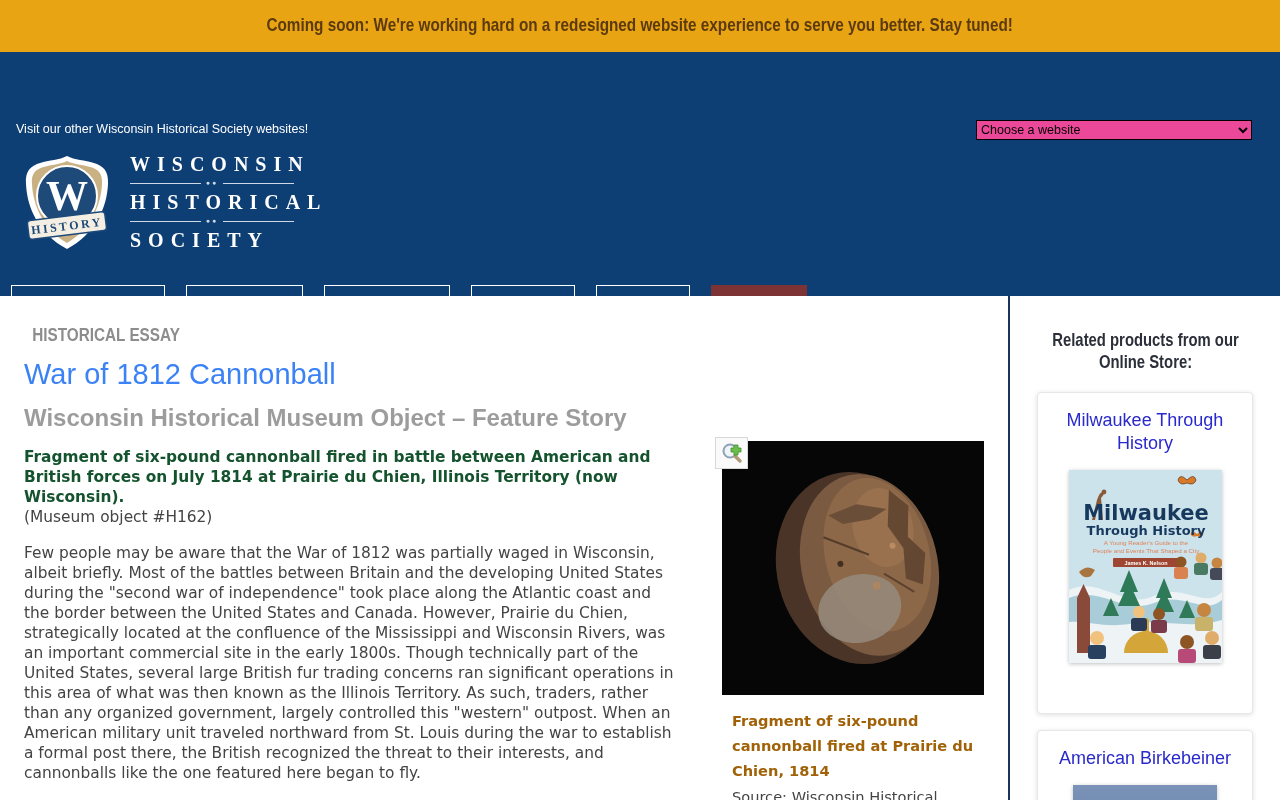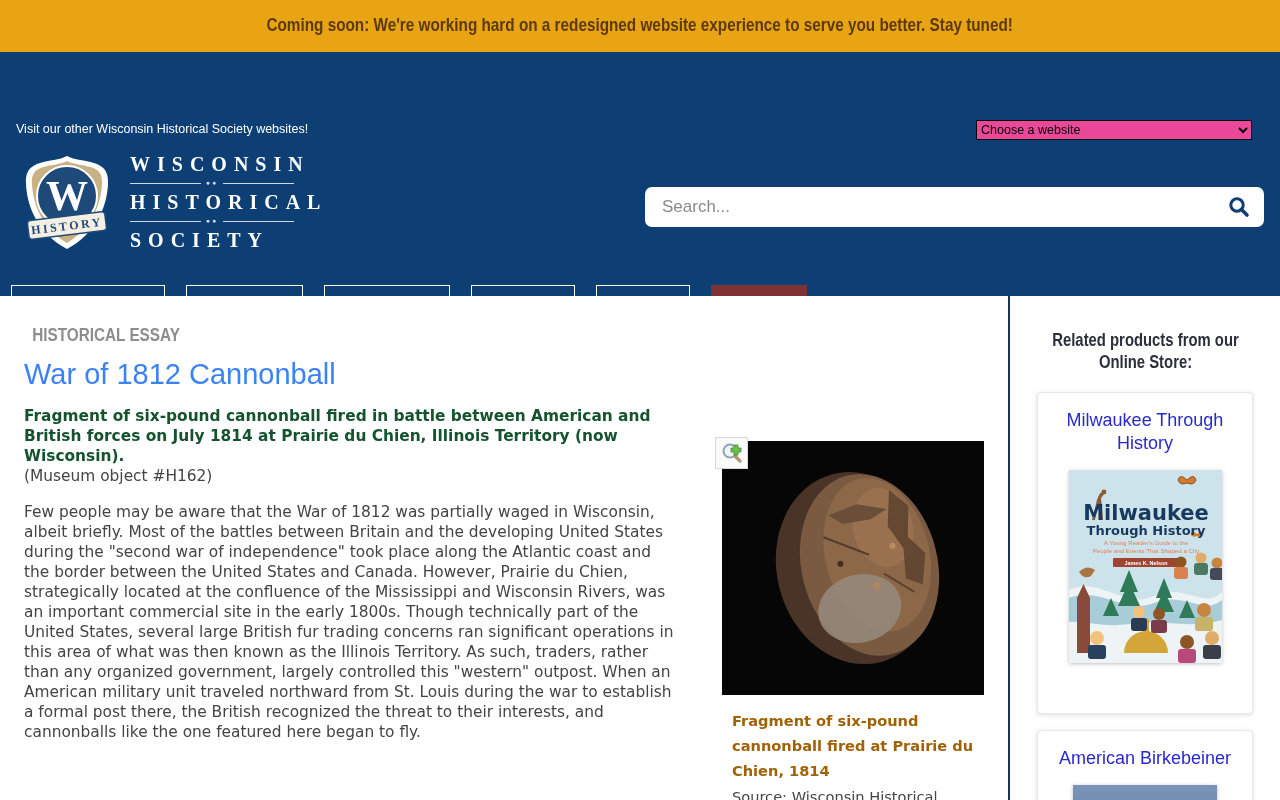--- a/index.html
+++ b/index.html
@@ -119,29 +119,20 @@
       <div class="wm-line">HISTORICAL</div>
       <div class="wm-sep">
           <span class="rule"></span>
           <span class="orn">●●</span>
           <span class="rule"></span>
         </div>
       <div class="wm-line">SOCIETY</div>
     </div>
   </div>
 
-  <div class="search-wrap">
-    <input class="search-input" type="text" placeholder="Search..." style="">
-    <button class="search-btn">
-      <svg width="22" height="22" viewBox="0 0 22 22">
-        <circle cx="9" cy="9" r="6.2" fill="none" stroke="#0d3e74" stroke-width="3"></circle>
-        <line x1="13.5" y1="13.5" x2="19" y2="19" stroke="#0d3e74" stroke-width="3.6" stroke-linecap="round"></line>
-      </svg>
-    </button>
-  </div>
 
   <nav class="nav">
     <a class="nav-btn">
       <span class="cond">BROWSE</span>
       <span class="chev"></span>
     </a>
     <a class="nav-btn">
       <span class="cond">ABOUT</span>
     </a>
     <a class="nav-btn">
@@ -157,20 +148,21 @@
       <span class="cond">GIVE</span>
     </a>
   </nav>
 </div>
 
 <div class="page">
 
   <div class="article">
     <div class="eyebrow cond">HISTORICAL ESSAY</div>
     <h1 class="title">War of 1812 Cannonball</h1>
+    <h2 class="subtitle">Wisconsin Historical Museum Object – Feature Story</h2>
     <p class="lead">Fragment of six-pound cannonball fired in battle between American and British forces on July 1814 at Prairie du Chien, Illinois Territory (now Wisconsin).</p>
     <p class="object-id">(Museum object #H162)</p>
     <p class="body-par">Few people may be aware that the War of 1812 was partially waged in Wisconsin, albeit briefly. Most of the battles between Britain and the developing United States during the "second war of independence" took place along the Atlantic coast and the border between the United States and Canada. However, Prairie du Chien, strategically located at the confluence of the Mississippi and Wisconsin Rivers, was an important commercial site in the early 1800s. Though technically part of the United States, several large British fur trading concerns ran significant operations in this area of what was then known as the Illinois Territory. As such, traders, rather than any organized government, largely controlled this "western" outpost. When an American military unit traveled northward from St. Louis during the war to establish a formal post there, the British recognized the threat to their interests, and cannonballs like the one featured here began to fly.</p>
   </div>
 
   <figure class="figure">
     <div class="fig-img">
       <svg width="262" height="254" viewBox="0 0 262 254">
         <rect width="262" height="254" fill="#060606"></rect>
         <g transform="rotate(-14 131 128)">

